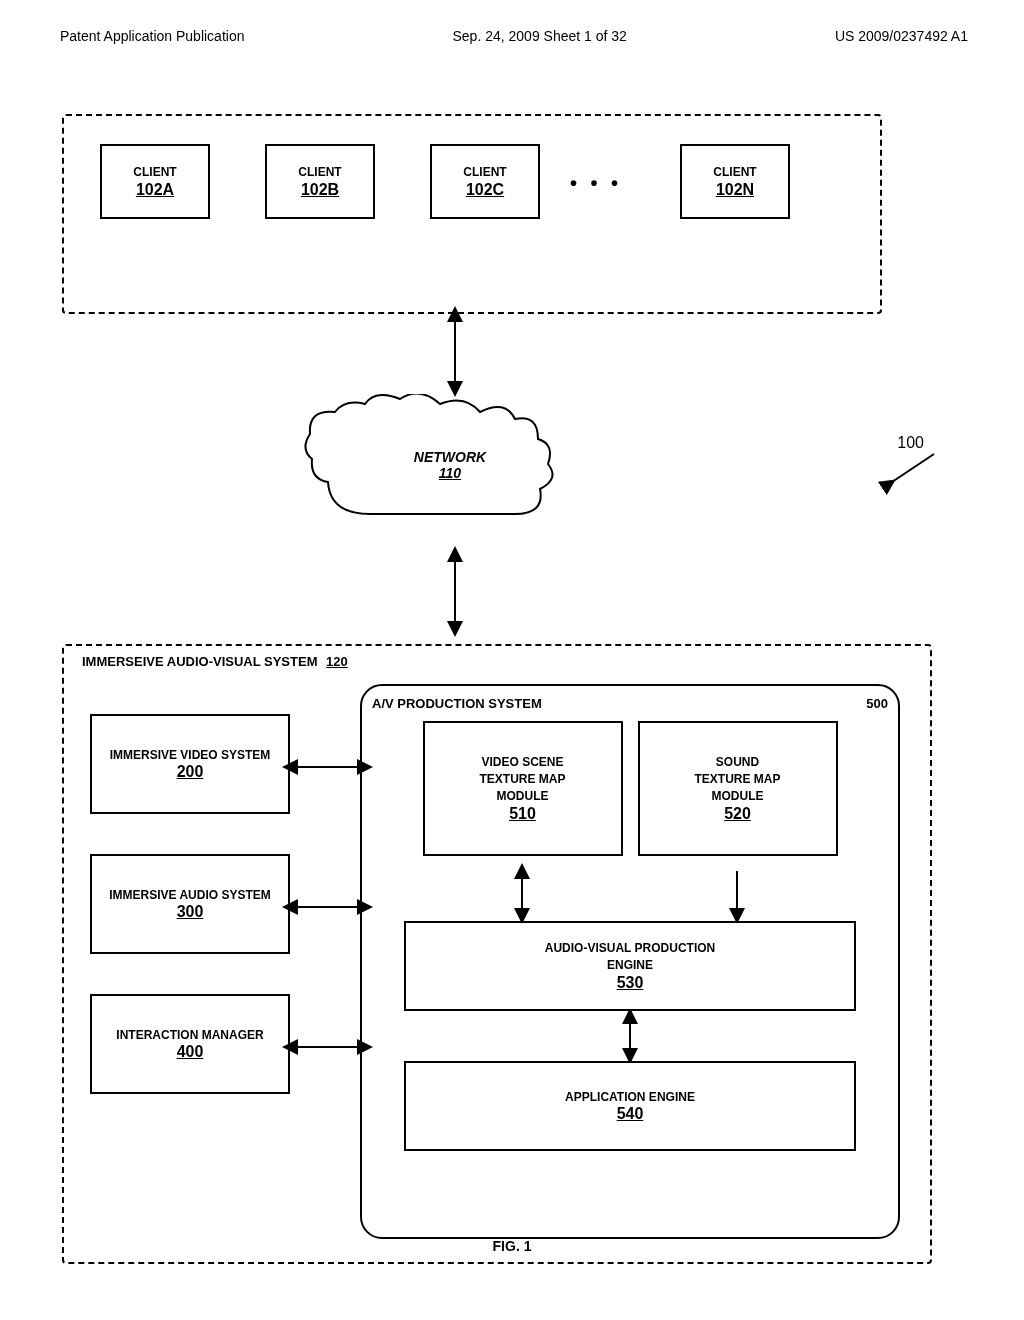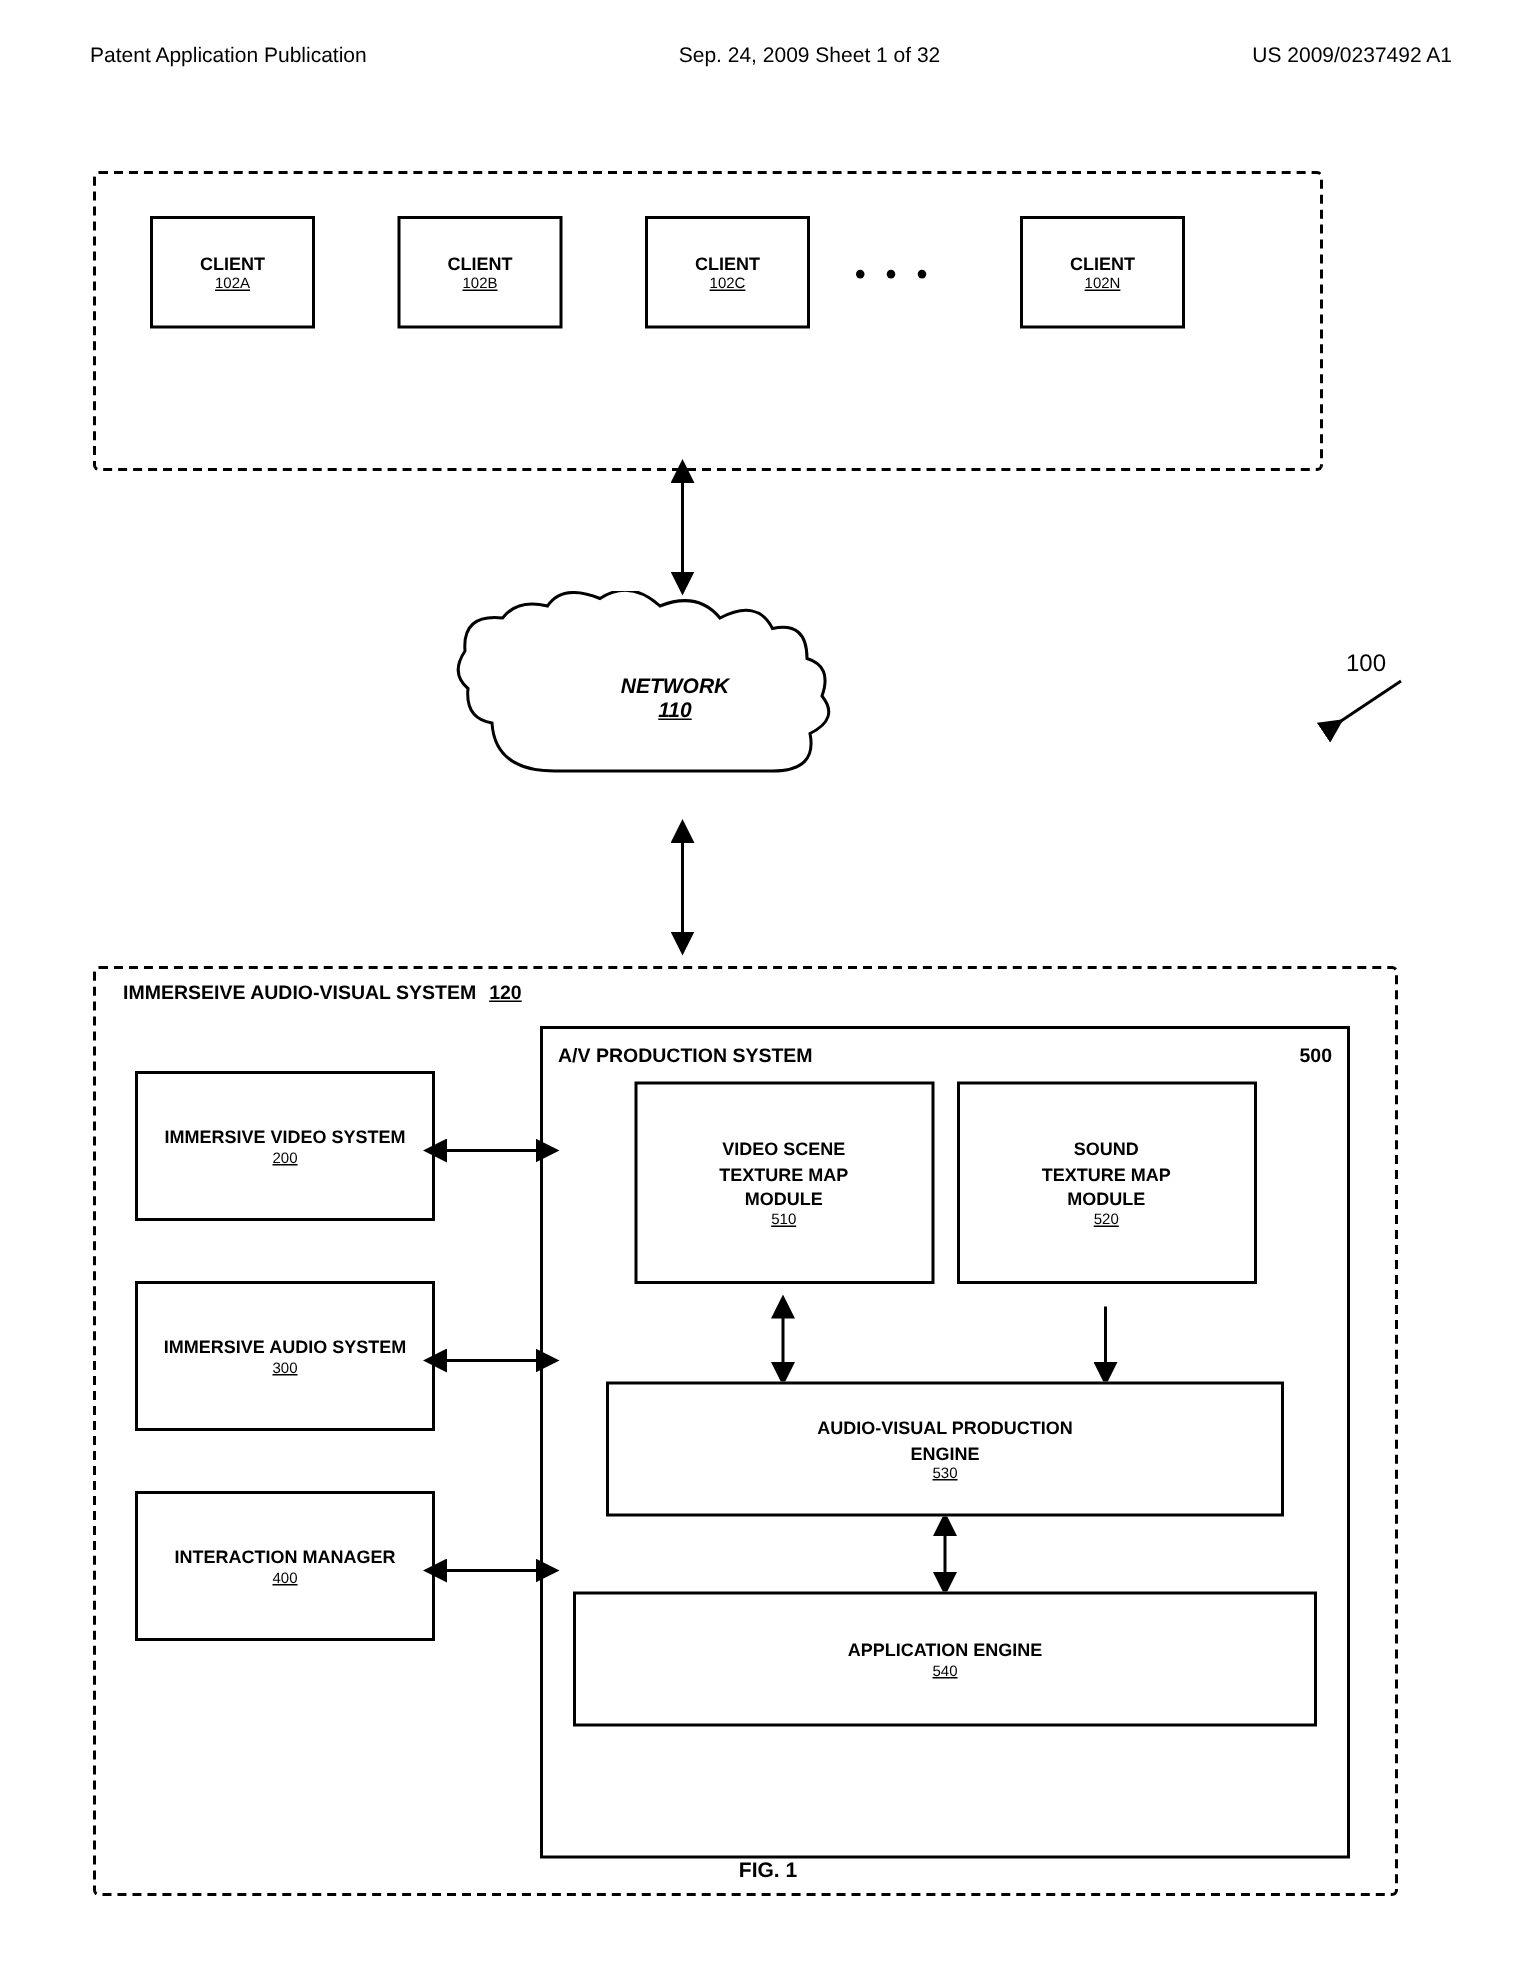--- a/index.html
+++ b/index.html
@@ -50,22 +50,22 @@
 
     .box-label {
       font-size: 12px;
       font-weight: bold;
       line-height: 1.4;
       text-align: center;
     }
 
     .box-number {
       text-decoration: underline;
-      font-size: 10px;
-      font-weight: normal;
+      font-size: 16px;
+      font-weight: bold;
     }
 
     
     .cloud-container {
       position: absolute;
     }
 
     .cloud-svg {
       position: absolute;
     }
@@ -214,21 +214,21 @@
   <div class="solid-box" style="left:90px; top:790px; width:200px; height:100px;">
     <span class="box-label">IMMERSIVE AUDIO SYSTEM</span>
     <span class="box-number">300</span>
   </div>
 
   <div class="solid-box" style="left:90px; top:930px; width:200px; height:100px;">
     <span class="box-label">INTERACTION MANAGER</span>
     <span class="box-number">400</span>
   </div>
 
-  <div class="solid-box" style="left:360px; top:620px; width:540px; height:555px; align-items:stretch; justify-content:flex-start; padding:10px;">
+  <div class="solid-box" style="left:360px; top:620px; width:540px; height:555px; align-items:stretch; justify-content:flex-start; padding:10px;border-radius:22px;">
     <div style="display:flex; justify-content:space-between; align-items:center; width:100%; margin-bottom:10px;">
       <span style="font-size:13px; font-weight:bold;">A/V PRODUCTION SYSTEM</span>
       <span style="font-size:13px; font-weight:bold; ">500</span>
     </div>
 
     <div style="display:flex; gap:15px; justify-content:center; width:100%; margin-bottom:15px;">
 
       <div class="solid-box" style="position:relative; width:200px; height:135px; flex-shrink:0;">
         <span class="box-label">VIDEO SCENE<br>TEXTURE MAP<br>MODULE</span>
         <span class="box-number">510</span>
@@ -269,21 +269,21 @@
             <path d="M0,0 L8,4 L0,8 Z" fill="#000"></path>
           </marker>
           <marker id="ah-up4" markerWidth="8" markerHeight="8" refX="4" refY="4" orient="auto-start-reverse">
             <path d="M0,0 L8,4 L0,8 Z" fill="#000"></path>
           </marker>
         </defs>
         <line x1="15" y1="0" x2="15" y2="40" stroke="#000" stroke-width="2" marker-start="url(#ah-up4)" marker-end="url(#ah-down4)"></line>
       </svg>
     </div>
 
-    <div class="solid-box" style="position:relative; width:496px; height:90px; margin: 0 auto;">
+    <div class="solid-box" style="position:relative; width:452px; height:90px; margin: 0 auto;">
       <span class="box-label">APPLICATION ENGINE</span>
       <span class="box-number">540</span>
     </div>
   </div>
 
   <svg style="position:absolute; left:290px; top:693px; width:80px; height:20px; overflow:visible;">
     <defs>
       <marker id="ah-right1" markerWidth="8" markerHeight="8" refX="4" refY="4" orient="auto">
         <path d="M0,0 L8,4 L0,8 Z" fill="#000"></path>
       </marker>

